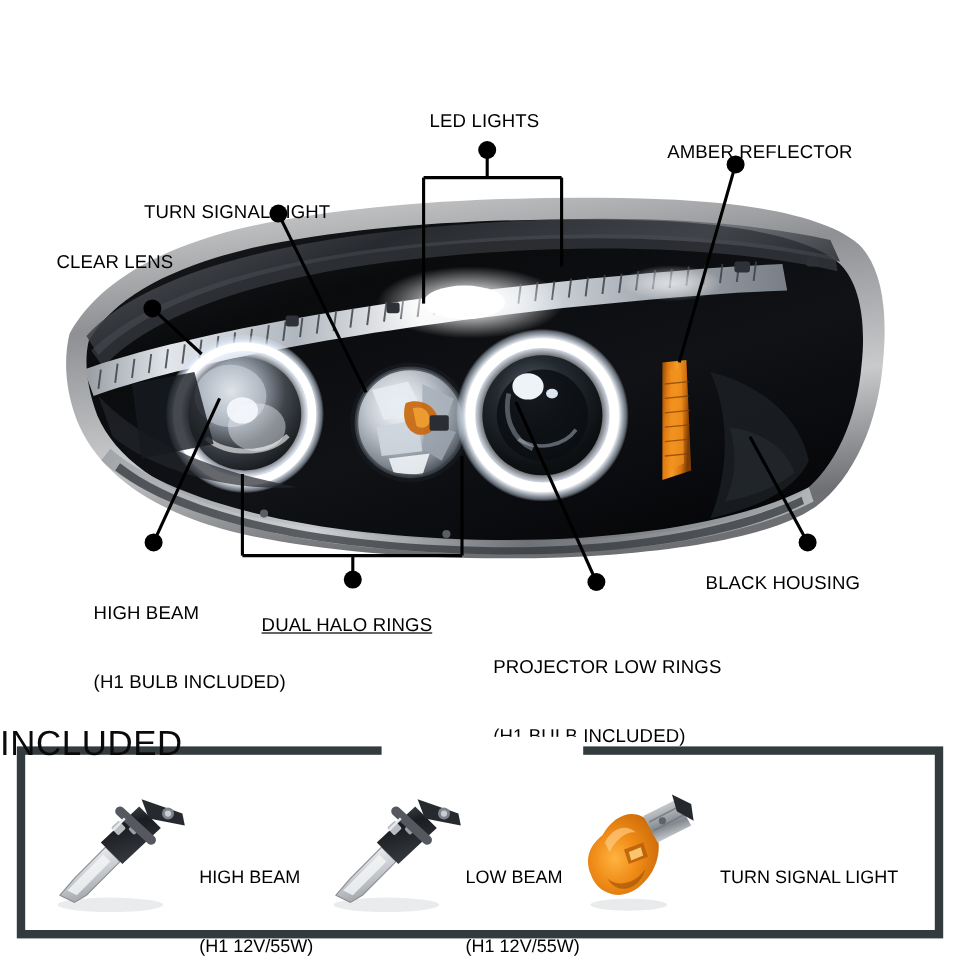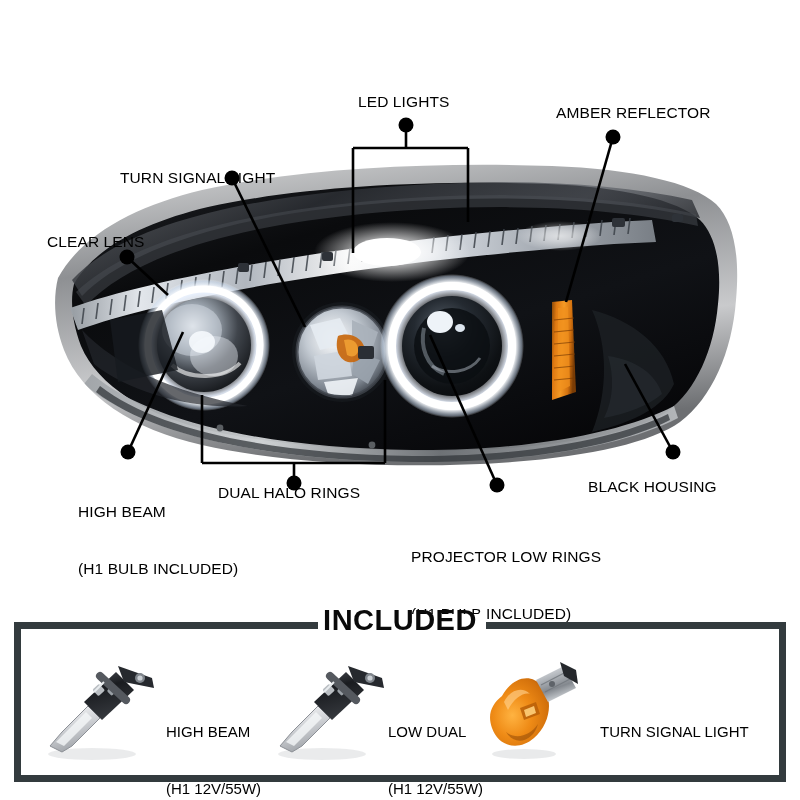--- a/index.html
+++ b/index.html
@@ -30,23 +30,23 @@
     position:absolute;
     left:14px; top:622px;
     width:772px; height:160px;
     box-sizing:border-box;
     border:7px solid #333b3e;
     background:#ffffff;
   }
   #included-title{
     position:absolute;
     left:0; right:0; top:605px;
-    text-align:center;
+    text-align:left;
     font-size:29px;
-    font-weight:bold;
+    font-weight:normal;
     color:#0a0a0a;
     letter-spacing:0.5px;
     line-height:30px;
   }
   #included-title-bg{
     position:absolute;
     left:318px; top:614px;
     width:168px; height:24px;
     background:#ffffff;
   }
@@ -323,36 +323,36 @@
       <circle cx="232" cy="178" r="7.5"></circle>
       <circle cx="406" cy="125" r="7.5"></circle>
       <circle cx="613" cy="137" r="7.5"></circle>
       <circle cx="128" cy="452" r="7.5"></circle>
       <circle cx="294" cy="483" r="7.5"></circle>
       <circle cx="497" cy="485" r="7.5"></circle>
       <circle cx="673" cy="452" r="7.5"></circle>
     </g>
   </svg>
 
-  <div class="callout" style="left:47px;  top:210px;margin-top:23px;">CLEAR LENS</div>
+  <div class="callout" style="left:47px;  top:210px;">CLEAR LENS</div>
 
   <div class="callout c2" style="left:120px; top:130px;">
     <div>TURN SIGNAL LIGHT</div>
   </div>
 
   <div class="callout" style="left:358px; top:93px;">LED LIGHTS</div>
 
-  <div class="callout" style="left:556px; top:104px;">AMBER REFLECTOR</div>
+  <div class="callout" style="left:556px; top:119px;">AMBER REFLECTOR</div>
 
   <div class="callout c2" style="left:78px;  top:464px;">
     <div>HIGH BEAM</div>
     <div>(H1 BULB INCLUDED)</div>
   </div>
 
-  <div class="callout" style="left:218px; top:484px;">DUAL HALO RINGS</div>
+  <div class="callout" style="left:218px; top:513px;text-decoration:underline;">DUAL HALO RINGS</div>
 
   <div class="callout c2" style="left:411px; top:509px;">
     <div>PROJECTOR LOW RINGS</div>
     <div>(H1 BULB INCLUDED)</div>
   </div>
 
   <div class="callout" style="left:588px; top:478px;text-align:right;">BLACK HOUSING</div>
 
   <div id="included-panel"></div>
   <div id="included-title-bg"></div>
@@ -395,21 +395,21 @@
     <path d="M 42,40 L 74,10 L 92,28 L 60,58 Z" fill="url(#baseG)"></path>
     <rect x="52" y="24" width="9" height="9" rx="1.5" fill="#b9bdc2" transform="rotate(-43 56 28)"></rect>
     <rect x="66" y="26" width="7" height="7" rx="1.5" fill="#9aa0a6" transform="rotate(-43 69 29)"></rect>
     <path d="M 58,14 L 84,38" stroke="#55595f" stroke-width="8" stroke-linecap="round"></path>
     <path d="M 76,4 L 110,16 L 112,26 L 82,20 Z" fill="#26292e"></path>
     <circle cx="98" cy="16" r="5" fill="#7e848b"></circle>
     <circle cx="98" cy="16" r="2.6" fill="#c9ced3"></circle>
     <path d="M 52,30 L 62,20" stroke="#e8ebee" stroke-width="2"></path>
   </svg>
   <div class="inc-label" style="left:388px; top:684px;">
-    <div>LOW DUAL</div>
+    <div>LOW BEAM</div>
     <div>(H1 12V/55W)</div>
   </div>
 
   <svg class="amberbulb" style="left:484px; top:658px;" viewBox="0 0 96 104">
     <defs>
       <radialGradient id="amberG" cx="0.38" cy="0.55" r="0.72">
         <stop offset="0" stop-color="#ffb341"></stop>
         <stop offset="0.45" stop-color="#ef8b16"></stop>
         <stop offset="0.85" stop-color="#d2700b"></stop>
         <stop offset="1" stop-color="#a85306"></stop>

